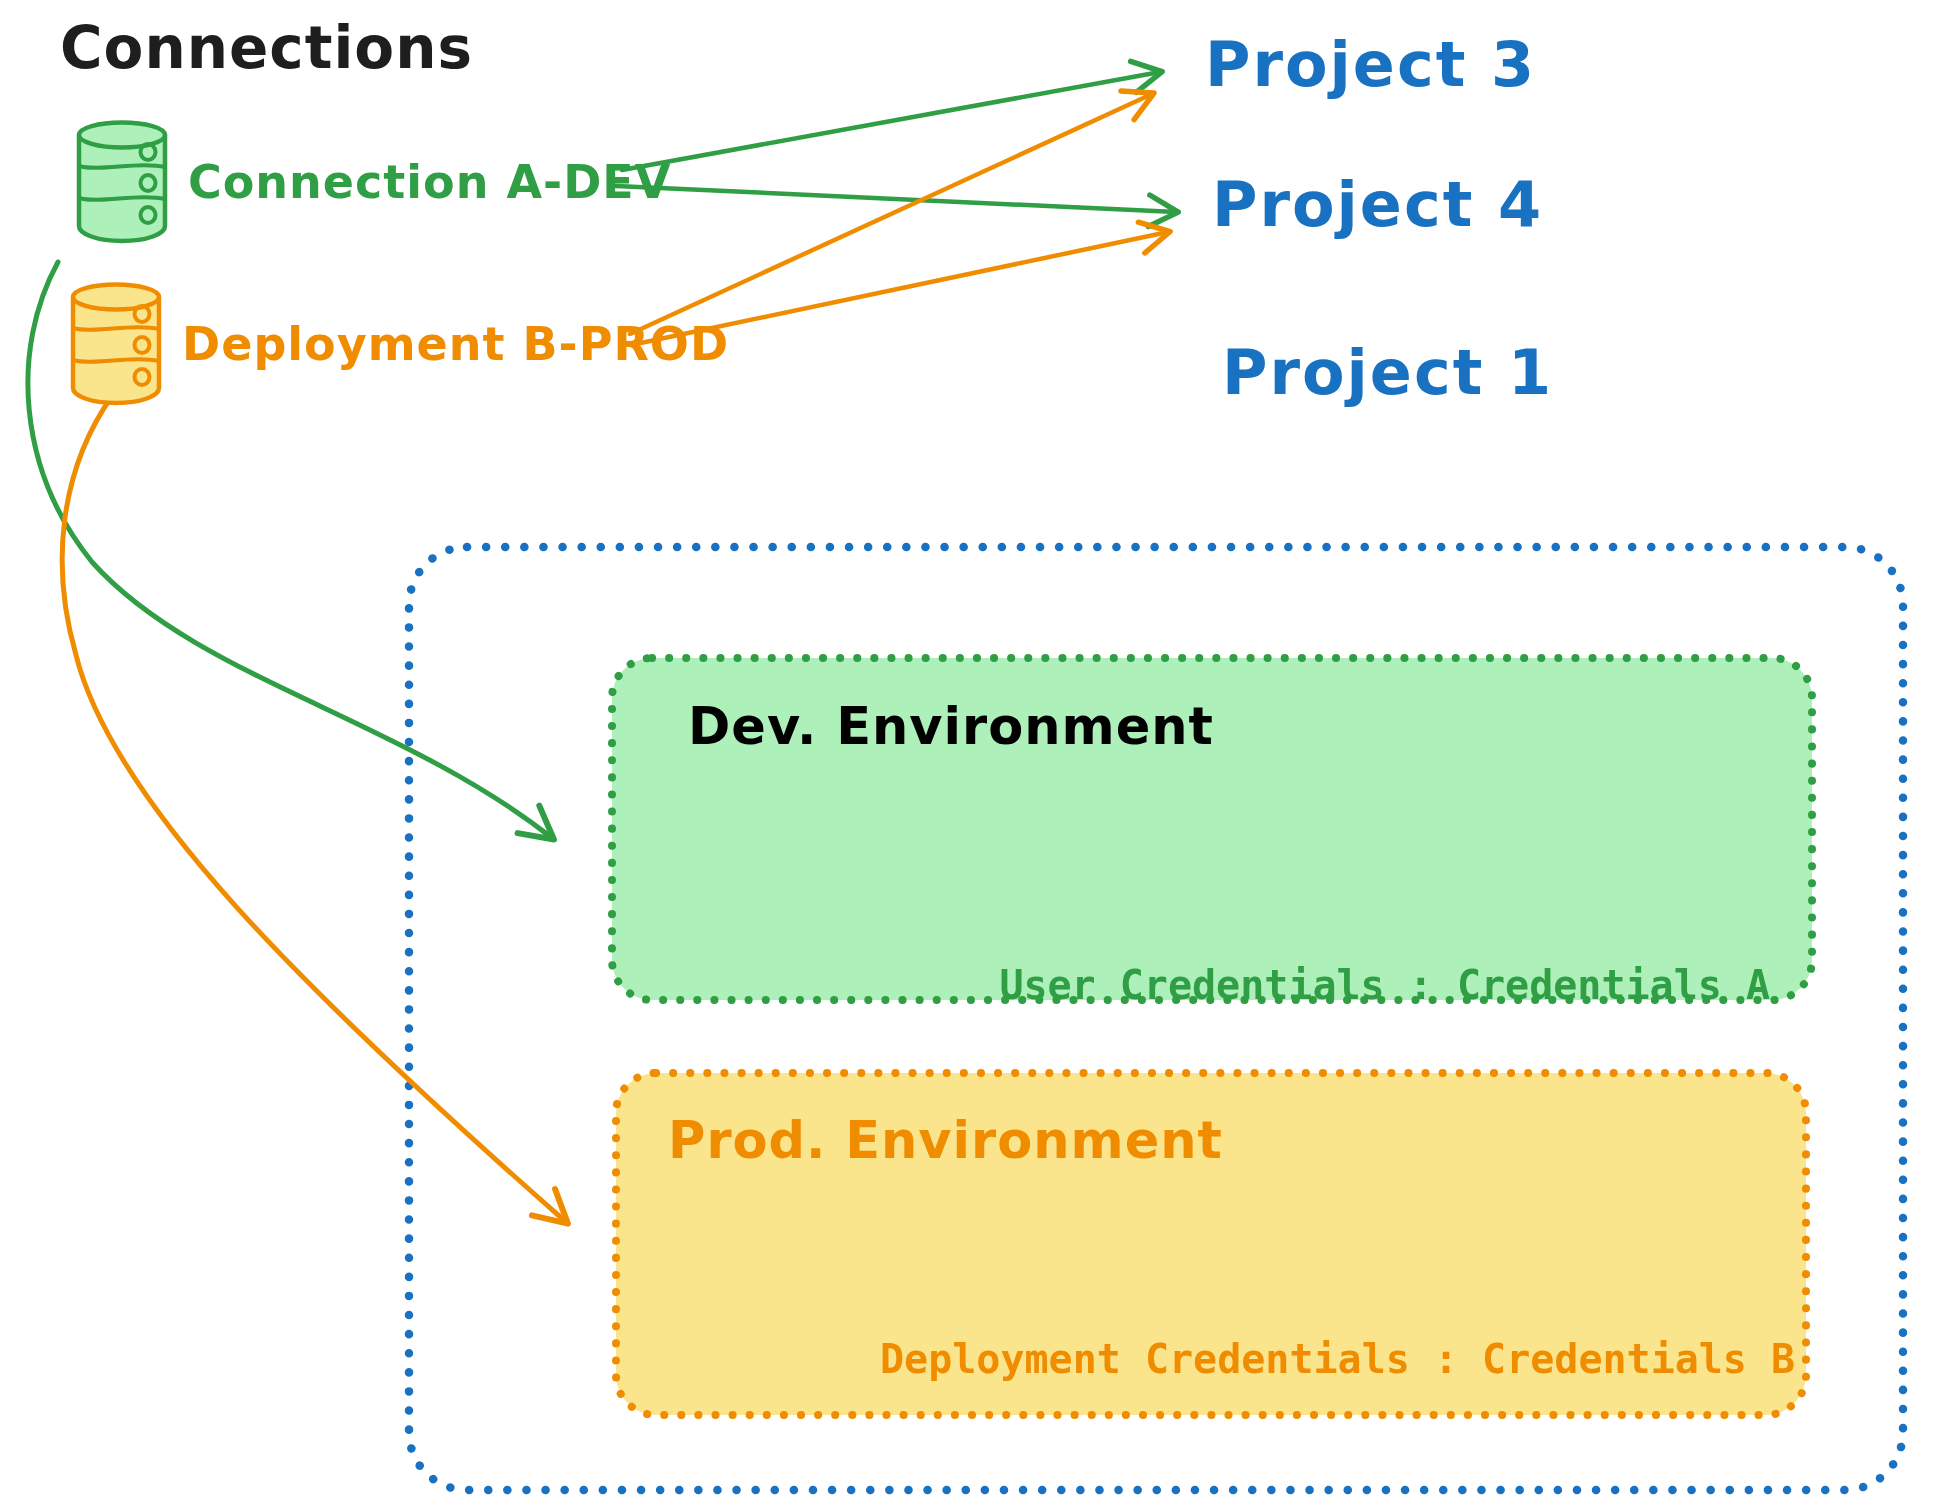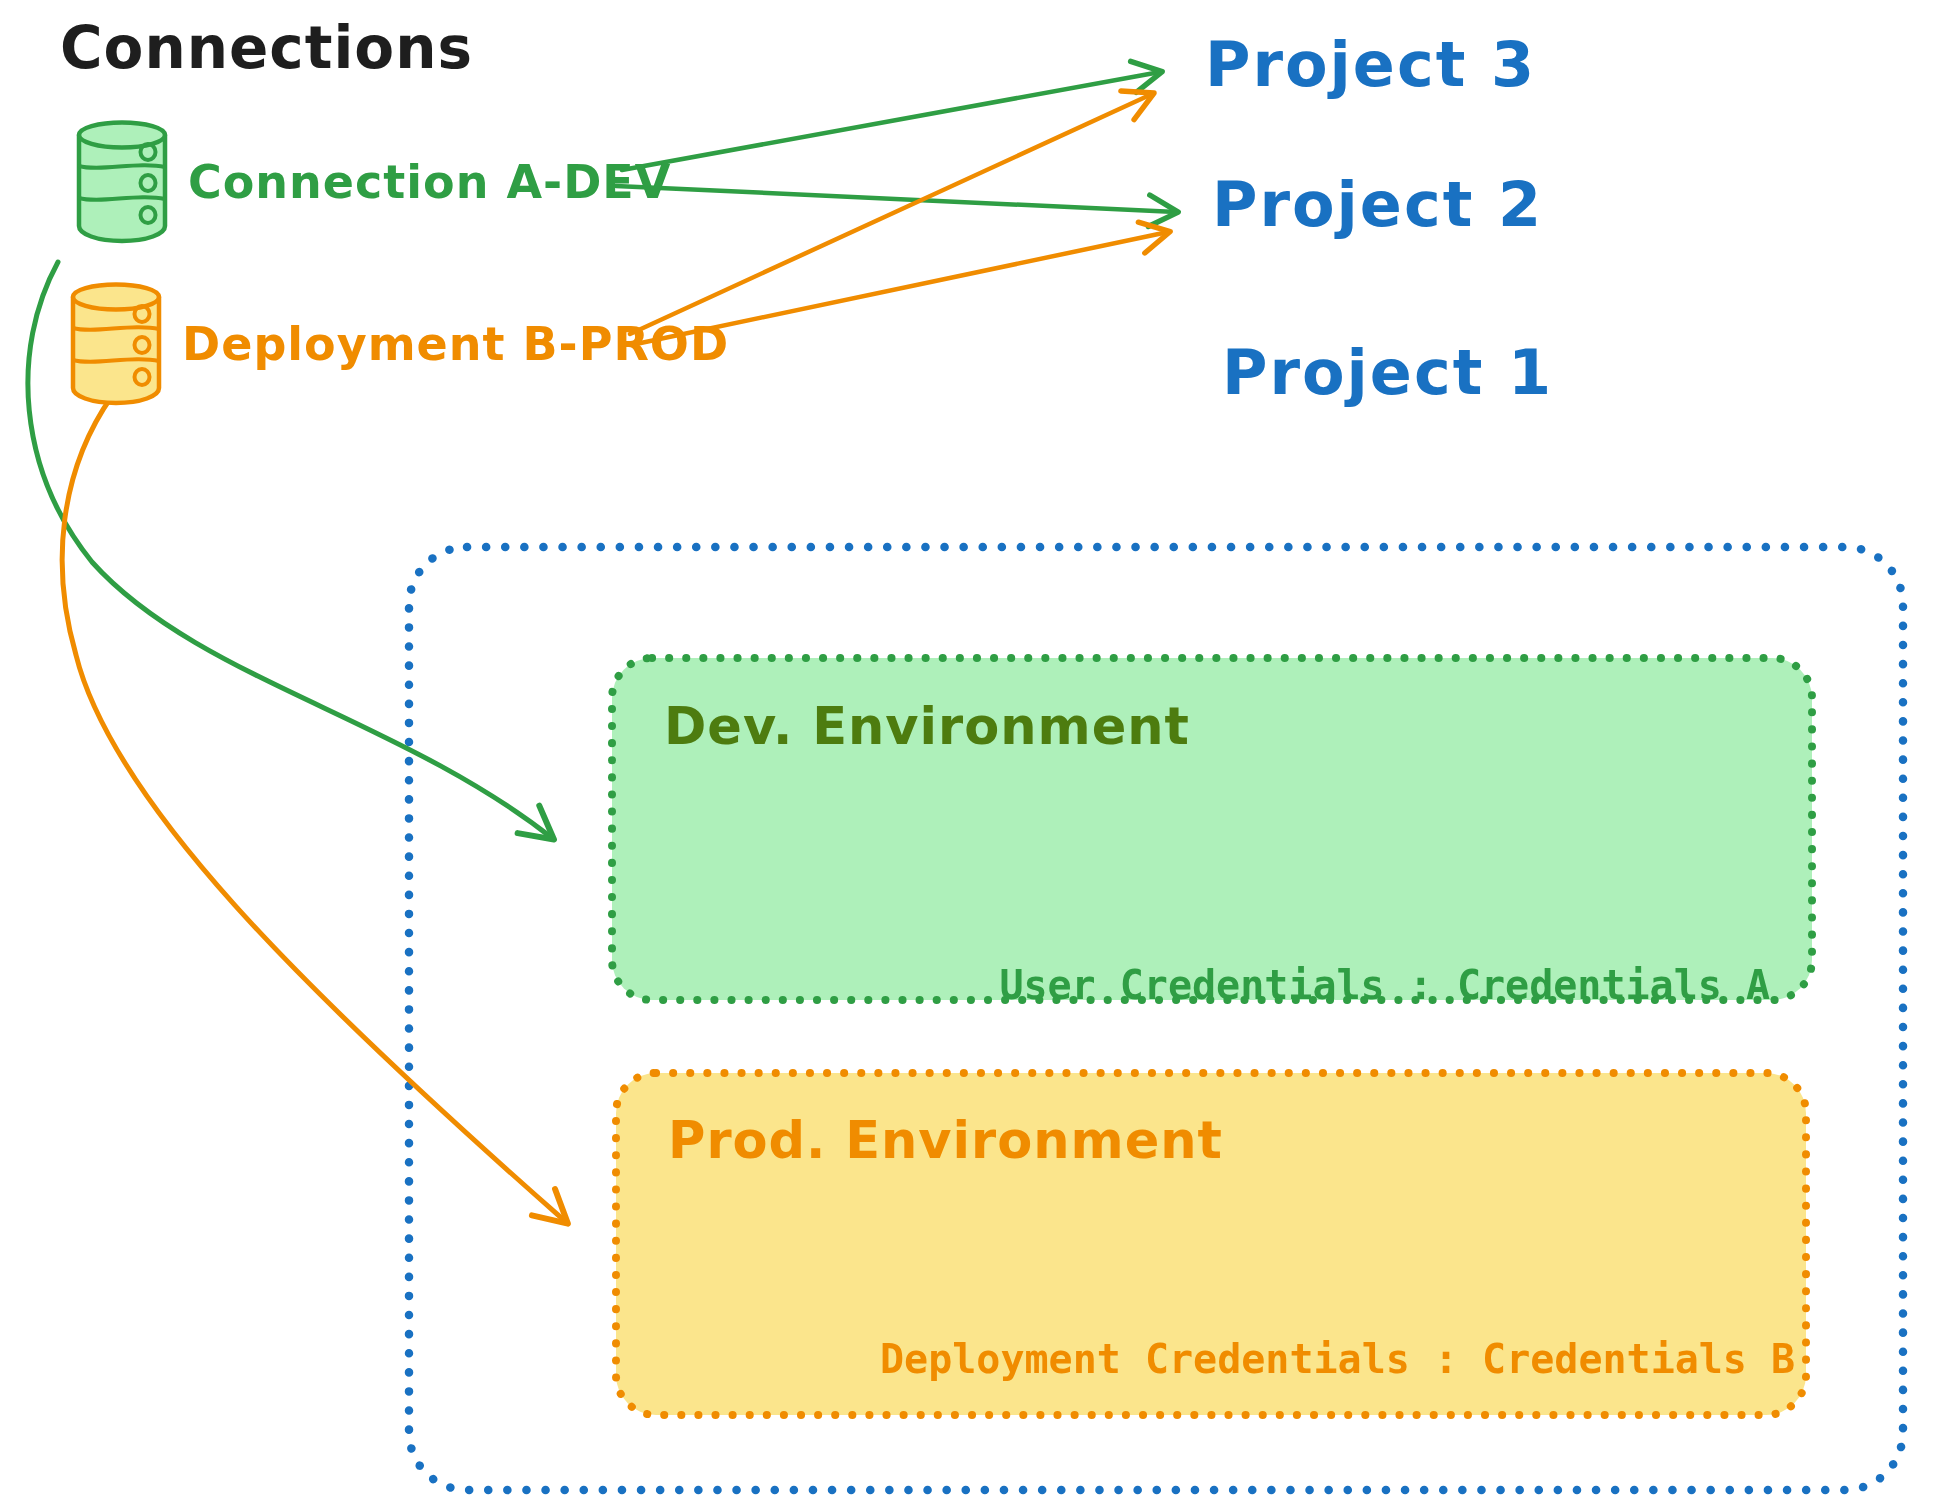--- a/index.html
+++ b/index.html
@@ -33,21 +33,21 @@
 
   .project-label {
     font-size: 62px; font-weight: 700;
     color: #1971c2; letter-spacing: 2px;
   }
   .p3 { left: 1205px; top: 32px; }
   .p2 { left: 1212px; top: 172px; }
   .p1 { left: 1222px; top: 340px; }
 
   .env-title { font-size: 51px; font-weight: 700; letter-spacing: 1px; }
-  .env-title.dev  { left: 664px; top: 700px;  color: #4d7c0f; }
+  .env-title.dev  { left: 688px; top: 700px;  color: #000000; }
   .env-title.prod { left: 668px; top: 1114px; color: #f08c00; }
 
   .env-cred {
     font-family: "DejaVu Sans Mono", monospace;
     font-size: 40px; font-weight: 700;
     text-align: right;
   }
   .env-cred.dev  { left: 900px; top: 964px;  width: 870px; color: #2f9e44; }
   .env-cred.prod { left: 880px; top: 1338px; width: 876px; color: #f08c00; }
 </style>
@@ -103,21 +103,21 @@
       <path d="M7 46 C28 52 66 41 93 47" fill="none" stroke="#f08c00" stroke-width="4" stroke-linecap="round"></path>
       <path d="M7 78 C28 84 66 73 93 79" fill="none" stroke="#f08c00" stroke-width="4" stroke-linecap="round"></path>
       <ellipse cx="76" cy="32" rx="7.5" ry="8" fill="none" stroke="#f08c00" stroke-width="4"></ellipse>
       <ellipse cx="76" cy="63" rx="7.5" ry="8" fill="none" stroke="#f08c00" stroke-width="4"></ellipse>
       <ellipse cx="76" cy="95" rx="7.5" ry="8" fill="none" stroke="#f08c00" stroke-width="4"></ellipse>
     </svg>
     <span class="conn-label orange">Deployment B-PROD</span>
   </div>
 
   <div class="abs project-label p3">Project 3</div>
-  <div class="abs project-label p2">Project 2</div>
+  <div class="abs project-label p2">Project 4</div>
   <div class="abs project-label p1">Project 1</div>
 
   <div class="abs env-title dev">Dev. Environment</div>
   <div class="abs env-cred dev">User Credentials : Credentials A</div>
 
   <div class="abs env-cred prod">Deployment Credentials : Credentials B</div>
   <div class="abs env-title prod">Prod. Environment</div>
 
 </div>
 

